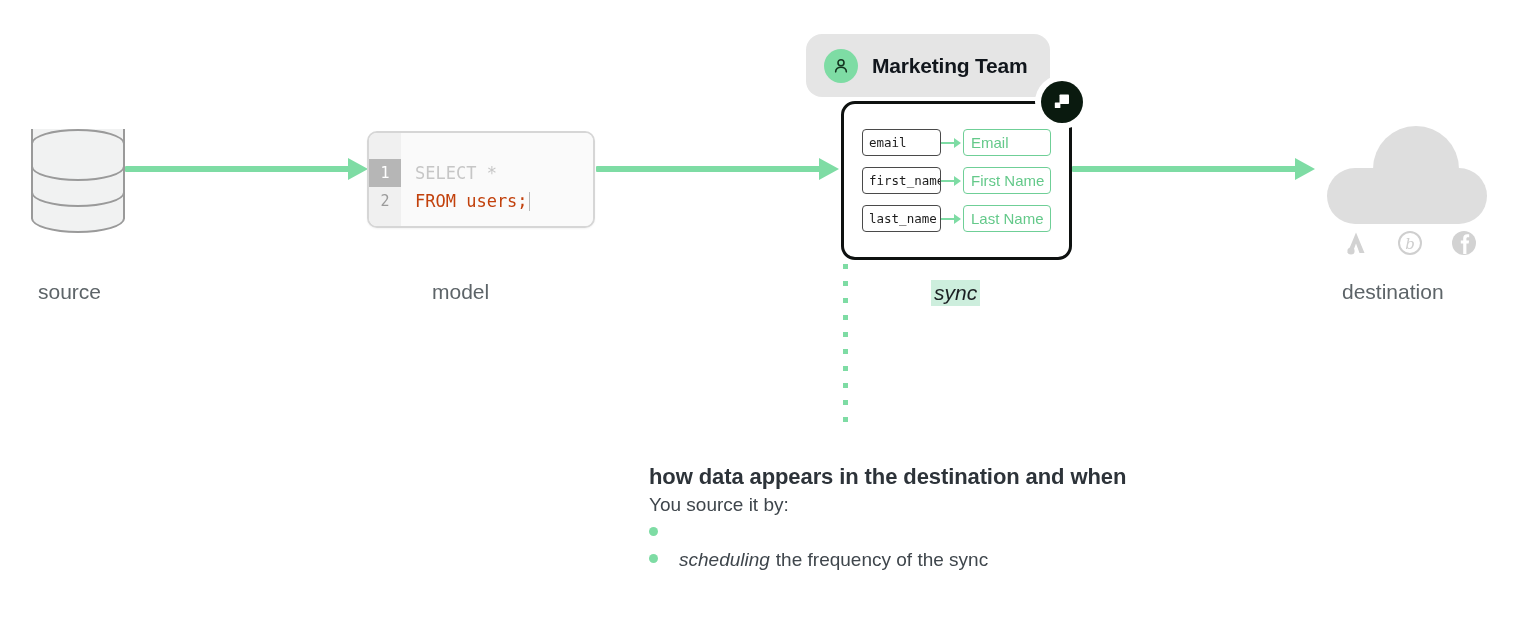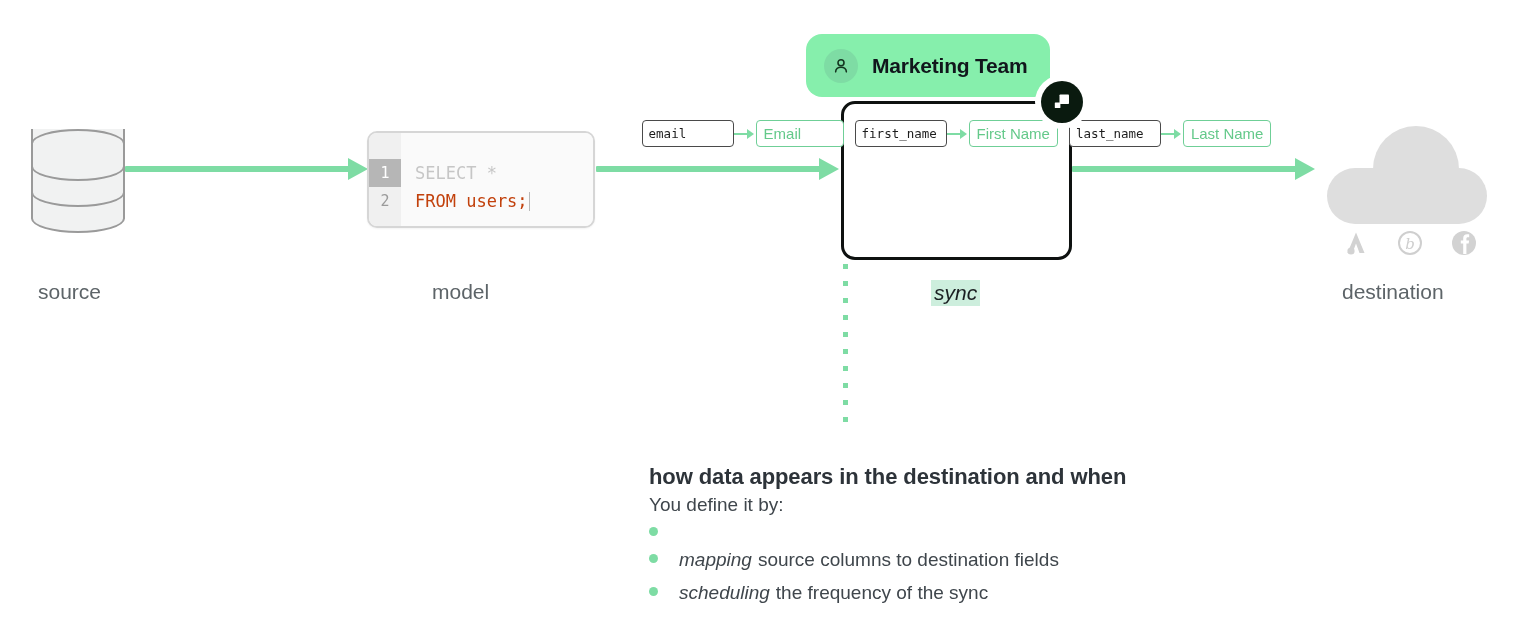--- a/index.html
+++ b/index.html
@@ -110,21 +110,21 @@
     vertical-align: -4px;
     margin-left: 1px;
   }
 
   
   .team-chip {
     position: absolute;
     display: flex;
     align-items: center;
     gap: 14px;
-    background: #86efac;
+    background: #e5e5e5;
     border-radius: 16px;
     padding: 14px 22px 14px 18px;
     box-sizing: border-box;
   }
   .team-avatar {
     width: 34px; height: 34px;
     border-radius: 50%;
     background: #7edca4;
     display: flex;
     align-items: center;
@@ -141,21 +141,21 @@
 
   
   .sync-card {
     position: absolute;
     box-sizing: border-box;
     background: #ffffff;
     border: 3px solid #0e1110;
     border-radius: 14px;
     padding: 16px 18px;
     display: flex;
-    flex-direction: row;
+    flex-direction: column;
     justify-content: center;
     gap: 11px;
   }
   .map-row {
     display: flex;
     align-items: center;
     height: 27px;
   }
   .field-src {
     width: 92px;
@@ -431,29 +431,25 @@
         <circle cx="16" cy="16" r="12" fill="#d2d2d2"></circle>
         <path d="M18.4 16.6h2.3l.4-3.1h-2.7v-1.8c0-.9.3-1.5 1.6-1.5h1.2V7.4c-.3 0-1.2-.1-2.2-.1-2.2 0-3.8 1.4-3.8 3.9v2.3h-2.4v3.1h2.4V27h3.2z" fill="#ffffff"></path>
       </svg>
     </span>
   </div>
 
   <div class="stage-label" style="left:1342px; top:280px;">destination</div>
 
   <div class="copy" style="left:649px; top:464px; width:560px;">
     <p class="copy-title">how data appears in the destination and when</p>
-    <p class="copy-sub">You define it by:</p>
+    <p class="copy-sub">You source it by:</p>
     <ul class="bullets">
       <li>
         <span class="dot"></span>
       </li>
       <li>
         <span class="dot"></span>
-        <span><em>mapping</em><span>source columns to destination fields</span></span>
-      </li>
-      <li>
-        <span class="dot"></span>
         <span><em>scheduling</em><span>the frequency of the sync</span></span>
       </li>
     </ul>
   </div>
 
 </div>
 
 </body></html>

